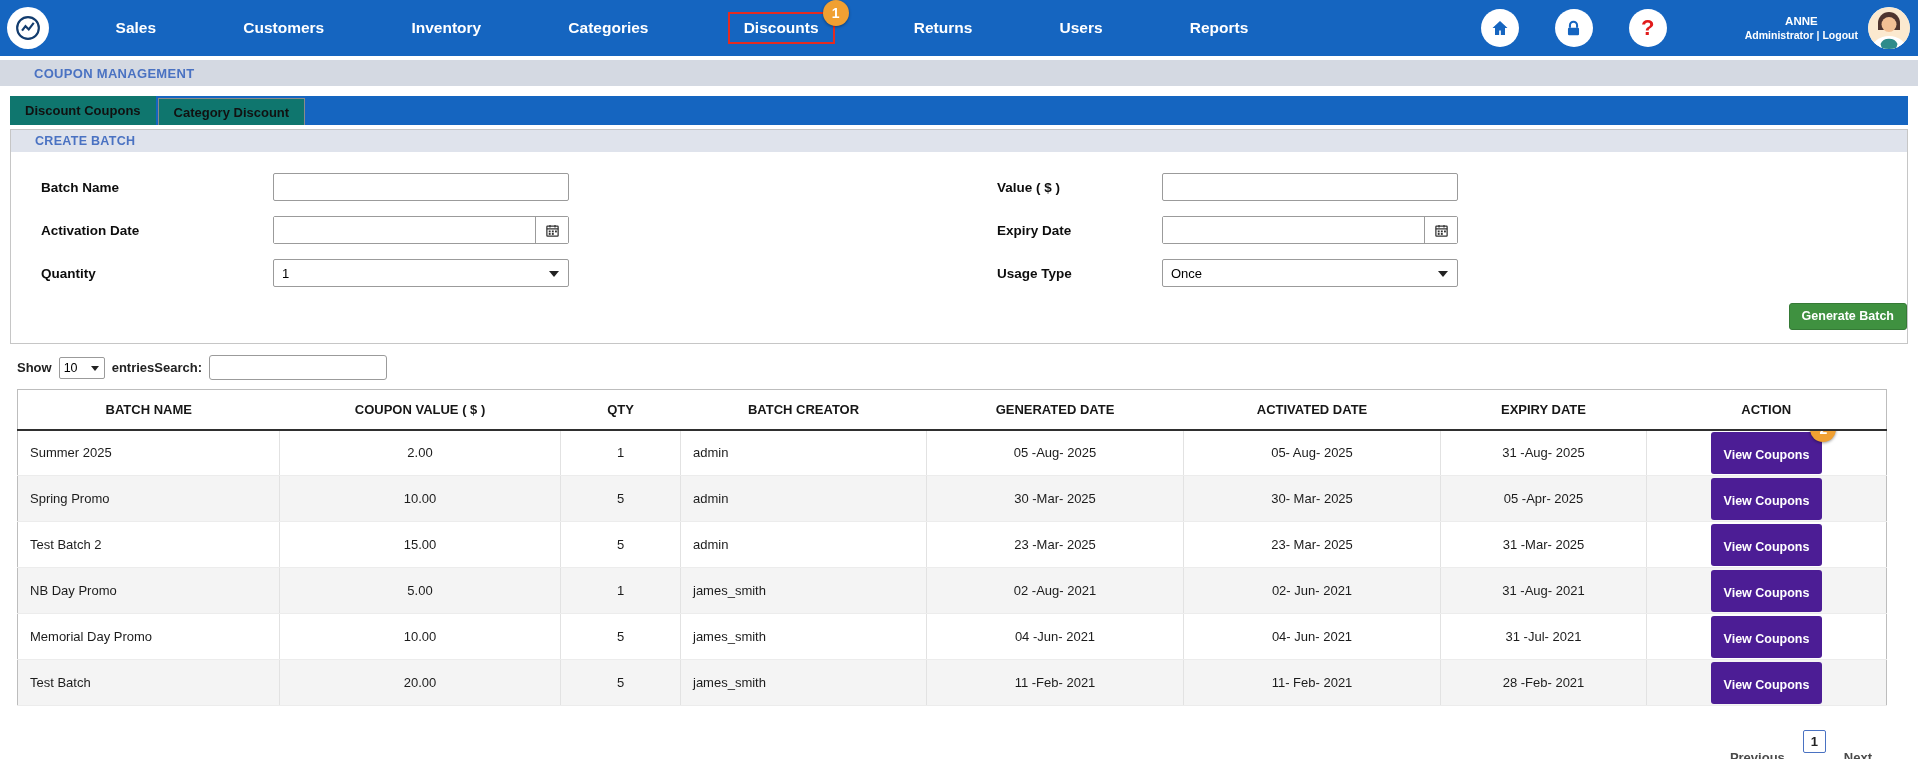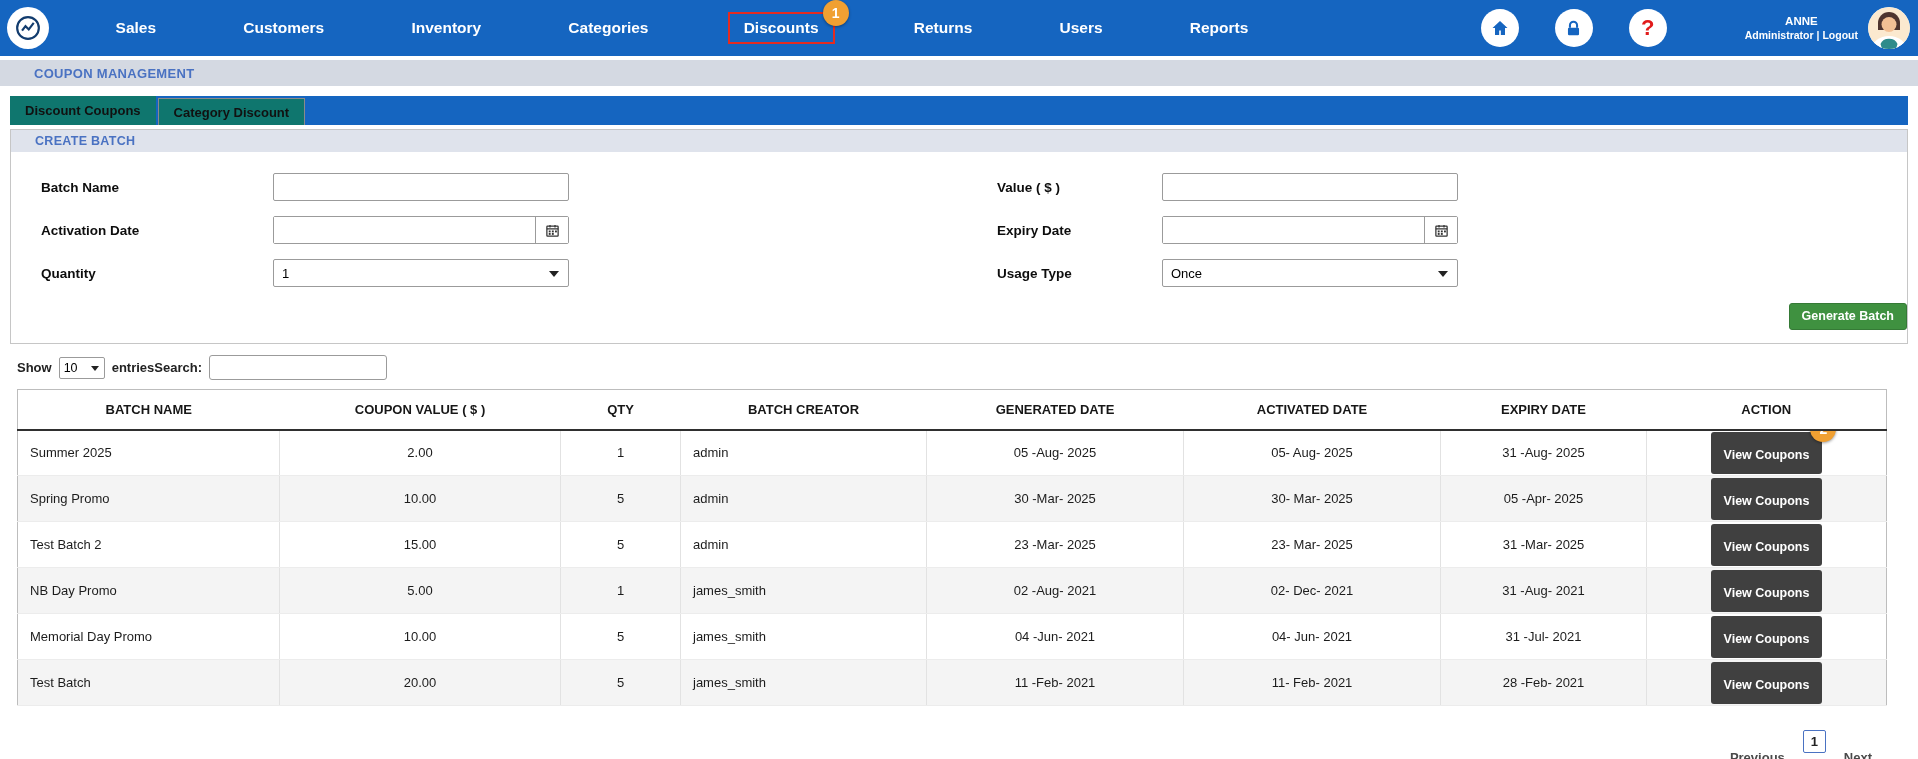--- a/index.html
+++ b/index.html
@@ -80,21 +80,21 @@
     border-bottom:2px solid #2f2f2f; padding:0 4px; }
   .coupon-table th:nth-child(1){ width:262px; } .coupon-table th:nth-child(2){ width:281px; }
   .coupon-table th:nth-child(3){ width:120px; } .coupon-table th:nth-child(4){ width:246px; }
   .coupon-table th:nth-child(5){ width:257px; } .coupon-table th:nth-child(6){ width:257px; }
   .coupon-table th:nth-child(7){ width:206px; } .coupon-table th:nth-child(8){ width:240px; }
   .coupon-table td { height:46px; font-size:13px; color:#1c1c1c; text-align:center;
     border-right:1px solid #e2e2e2; border-bottom:1px solid #ececec; padding:0 4px; overflow:hidden; }
   .coupon-table td:last-child { border-right:none; }
   .coupon-table tbody tr:nth-child(even) td { background:#f4f4f4; }
   .coupon-table td.c1, .coupon-table td.c4 { text-align:left; padding-left:12px; }
-  .view-coupons-btn { background:#404040; border:none; border-radius:3px; height:42px; padding:16px 13px;
+  .view-coupons-btn { background:#4c1d95; border:none; border-radius:3px; height:42px; padding:16px 13px;
     color:#fff; font-weight:bold; font-size:12.5px; cursor:pointer; }
   .btn-wrap { position:relative; display:inline-block; }
   .action-badge { position:absolute; top:-16px; right:-14px; }
 
   .pagination { display:flex; justify-content:flex-end; align-items:center; gap:18px; margin-top:12px;
     padding-right:14px; font-size:13px; font-weight:bold; color:#4a4a4a; }
   .page-current { min-width:23px; height:23px; border:1px solid #4a72c2; border-radius:2px; background:#fff;
     color:#222; display:flex; align-items:center; justify-content:center; padding:0 5px; cursor:pointer; }
   .page-btn { cursor:pointer;margin-top:32px; }
 </style>
@@ -289,21 +289,21 @@
           <td class="c6">23- Mar- 2025</td>
           <td class="c7">31 -Mar- 2025</td>
           <td class="c8"><span class="btn-wrap"><button class="view-coupons-btn">View Coupons</button></span></td>
         </tr>
         <tr>
           <td class="c1">NB Day Promo</td>
           <td class="c2">5.00</td>
           <td class="c3">1</td>
           <td class="c4">james_smith</td>
           <td class="c5">02 -Aug- 2021</td>
-          <td class="c6">02- Dec- 2021</td>
+          <td class="c6">02- Jun- 2021</td>
           <td class="c7">31 -Aug- 2021</td>
           <td class="c8"><span class="btn-wrap"><button class="view-coupons-btn">View Coupons</button></span></td>
         </tr>
         <tr>
           <td class="c1">Memorial Day Promo</td>
           <td class="c2">10.00</td>
           <td class="c3">5</td>
           <td class="c4">james_smith</td>
           <td class="c5">04 -Jun- 2021</td>
           <td class="c6">04- Jun- 2021</td>

